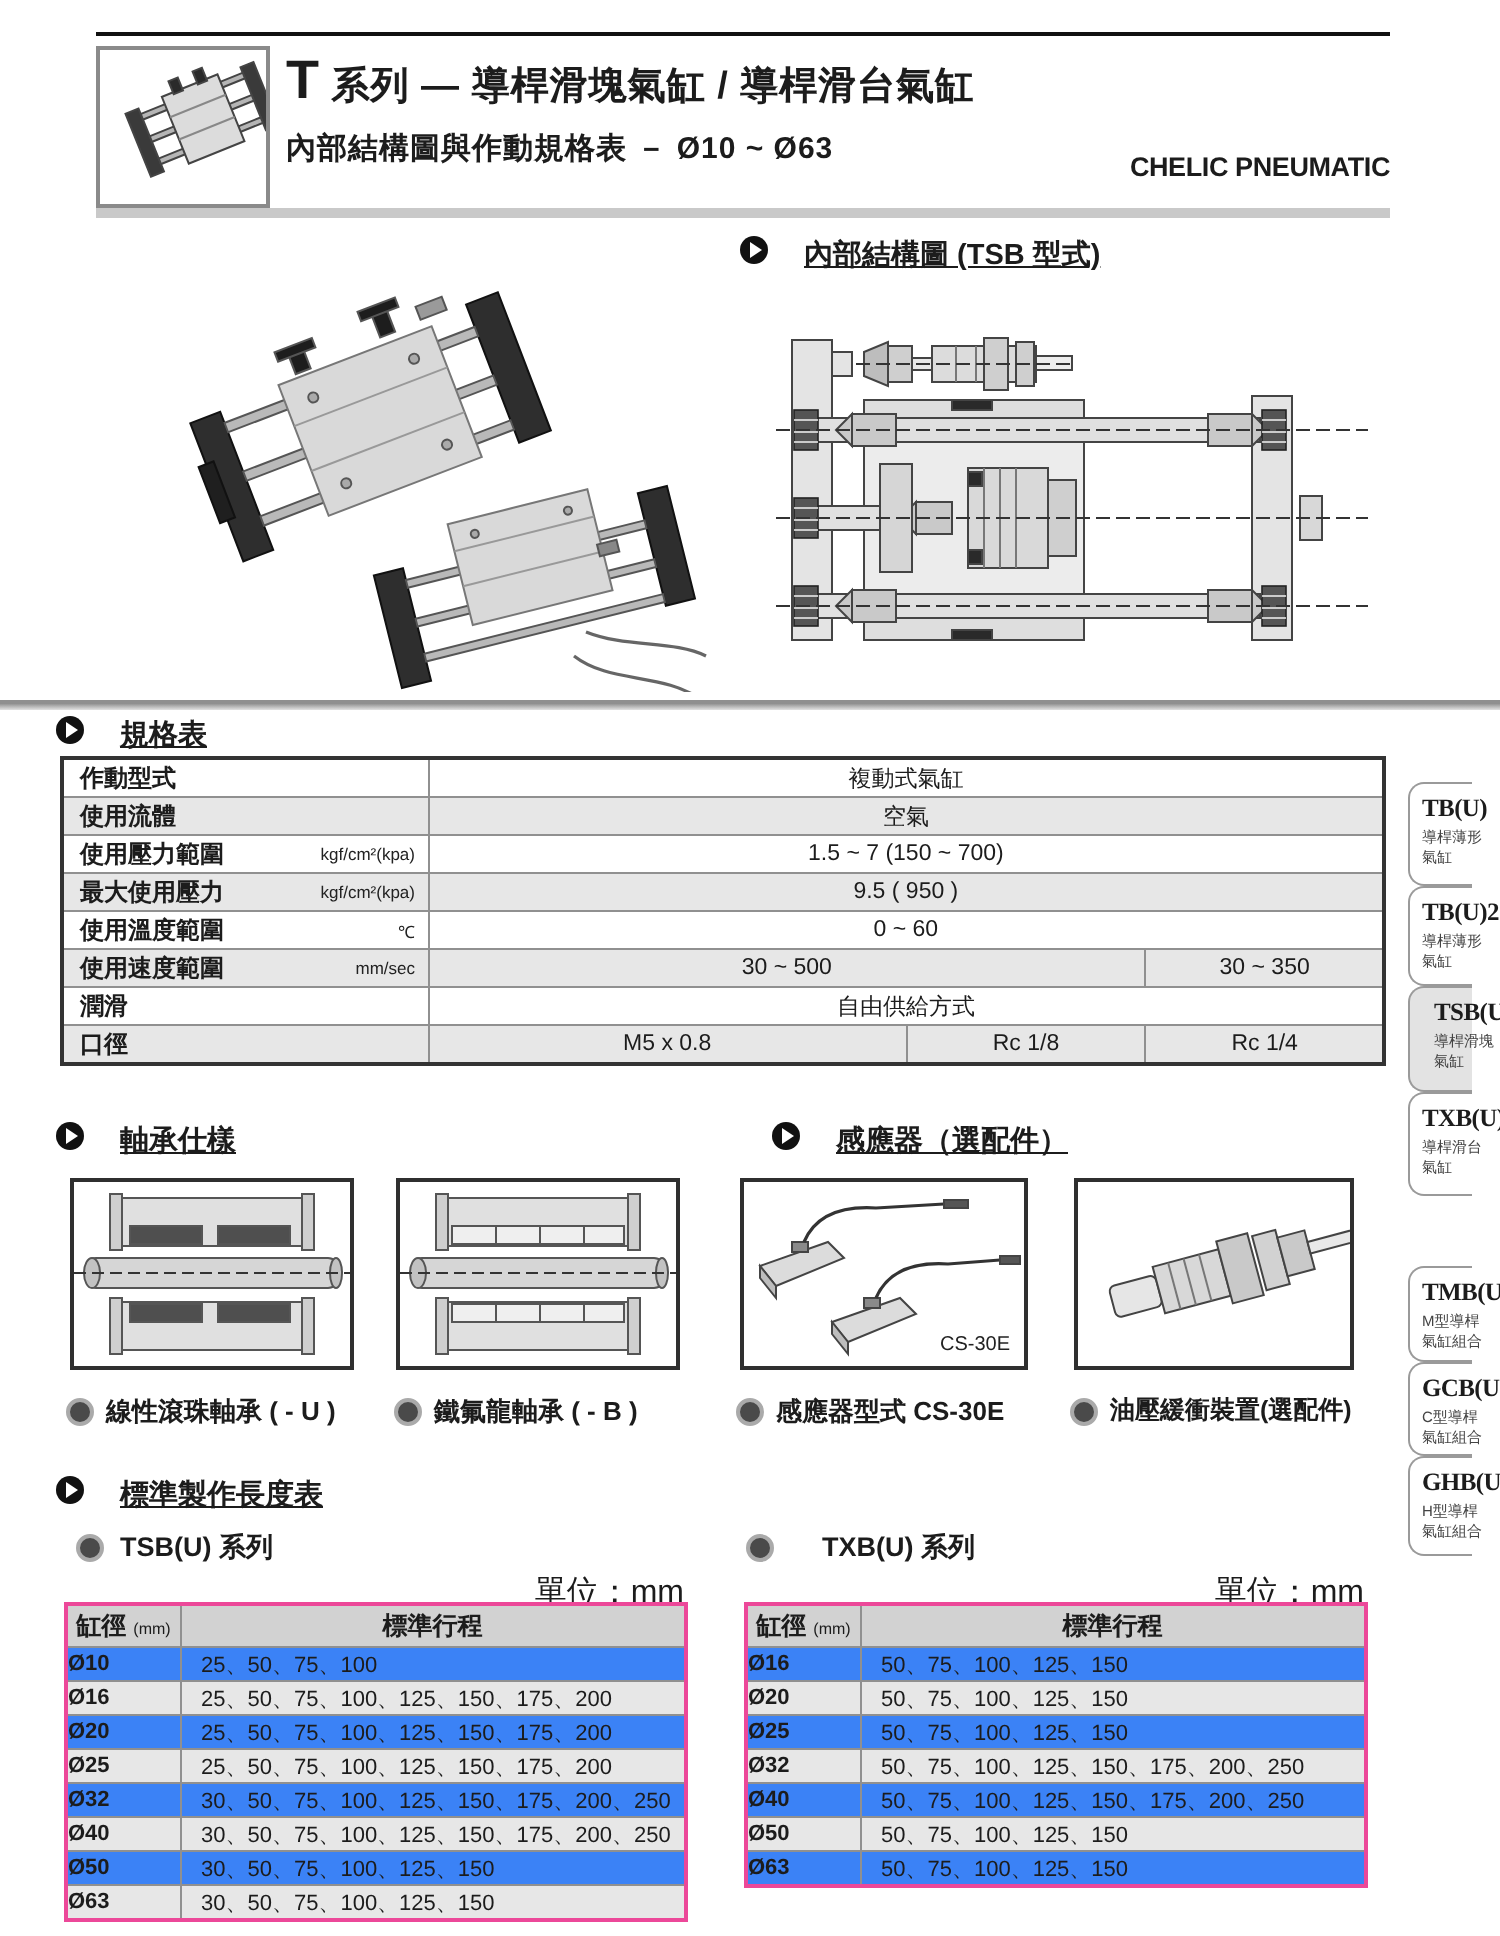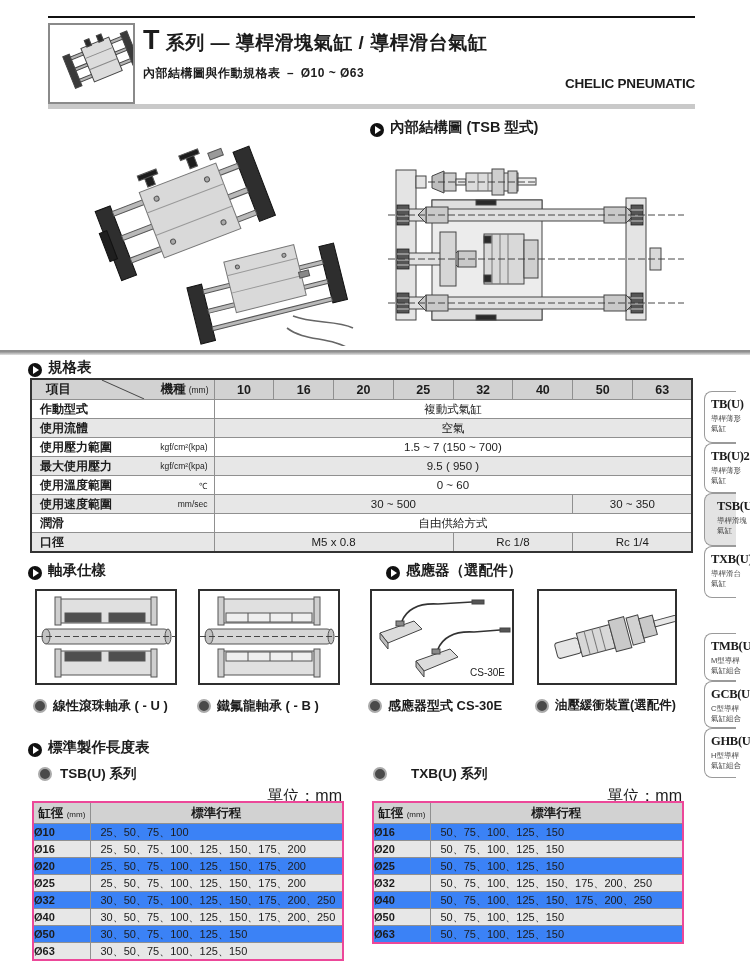--- a/index.html
+++ b/index.html
@@ -6,25 +6,25 @@
   body{
     width:750px;height:968px;position:relative;background:#ffffff;
     font-family:"Liberation Sans", sans-serif;color:#1c1c1c;overflow:hidden;
   }
   
   .topline{position:absolute;left:48px;top:16px;width:647px;height:2px;background:#111;}
   .thumb{position:absolute;left:48px;top:23px;width:87px;height:81px;border:2px solid #8a8a8a;background:#fff;box-sizing:border-box;}
   .title-block{position:absolute;left:143px;top:27px;width:430px;}
   .title-line{font-weight:bold;font-size:19px;letter-spacing:.5px;white-space:nowrap;}
   .title-line .big-t{font-size:27px;line-height:1;}
-  .subtitle{font-weight:bold;font-size:12px;margin-top:9px;letter-spacing:.5px;white-space:nowrap;}
+  .subtitle{font-weight:bold;font-size:15px;margin-top:9px;letter-spacing:.5px;white-space:nowrap;}
   .brand{position:absolute;right:55px;top:76px;font-weight:bold;font-size:13.5px;letter-spacing:-0.2px;}
   .header-rule{position:absolute;left:48px;top:104px;width:647px;height:5px;background:#c9c9c9;}
   
-  .sec-head{position:absolute;display:flex;align-items:flex-end;gap:6px;font-weight:bold;font-size:14.5px;white-space:nowrap;}
+  .sec-head{position:absolute;display:flex;align-items:flex-start;gap:18px;font-weight:bold;font-size:14.5px;white-space:nowrap;text-decoration:underline;}
   .sec-icon{width:14px;height:14px;border-radius:50%;background:#111;position:relative;flex:0 0 14px;}
   .sec-icon::after{content:"";position:absolute;left:5px;top:3px;border-left:6px solid #fff;border-top:4px solid transparent;border-bottom:4px solid transparent;}
   .bullet-icon{width:10px;height:10px;border-radius:50%;background:#4a4a4a;border:2px solid #aaa;flex:0 0 10px;}
   
   .figure{position:absolute;}
   .fig-box{position:absolute;border:2px solid #2f2f2f;background:#fff;box-sizing:border-box;}
   .inner-label{position:absolute;right:7px;bottom:5px;font-size:10px;color:#222;}
   .caption{position:absolute;display:flex;align-items:center;gap:6px;font-weight:bold;font-size:13px;white-space:nowrap;}
   .page-rule{position:absolute;left:0;top:350px;width:750px;height:5px;background:linear-gradient(to bottom,#8f8f8f 35%,#e2e2e2);}
   
@@ -221,40 +221,20 @@
   <span class="sec-icon"></span>
   <span>規格表</span>
 </div>
 
 <table id="spec-table">
   <colgroup>
       <col style="width:183px">
       <col span="8" style="width:59.8px">
     </colgroup>
   <tbody>
-      <tr class="hdr">
-    <td class="corner">
-      <span class="diag"></span>
-      <div class="corner-wrap">
-        <span>項目</span>
-        <span class="corner-right">
-              <span>機種</span>
-              <span class="corner-unit">(mm)</span>
-            </span>
-      </div>
-    </td>
-    <td>10</td>
-    <td>16</td>
-    <td>20</td>
-    <td>25</td>
-    <td>32</td>
-    <td>40</td>
-    <td>50</td>
-    <td>63</td>
-  </tr>
   <tr>
     <td class="lbl">
           <div class="lbl-wrap">
             <span>作動型式</span>
             <span class="lbl-unit"></span>
           </div>
         </td>
     <td colspan="8">複動式氣缸</td>
   </tr>
   <tr class="alt">

